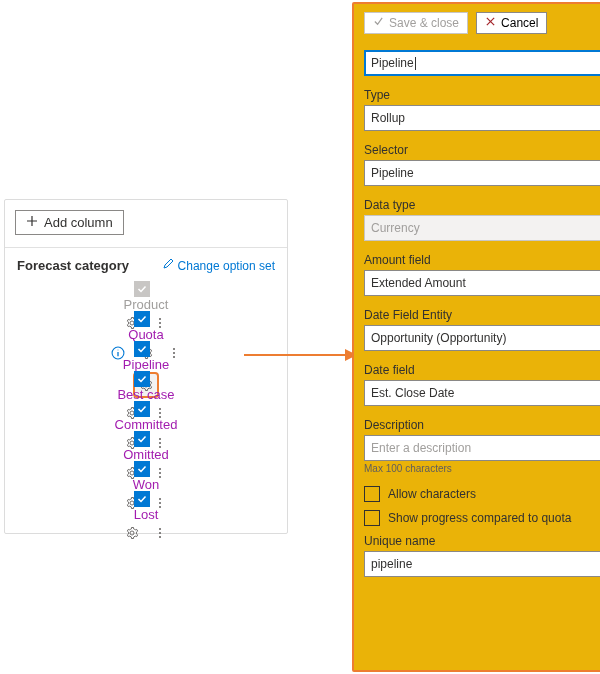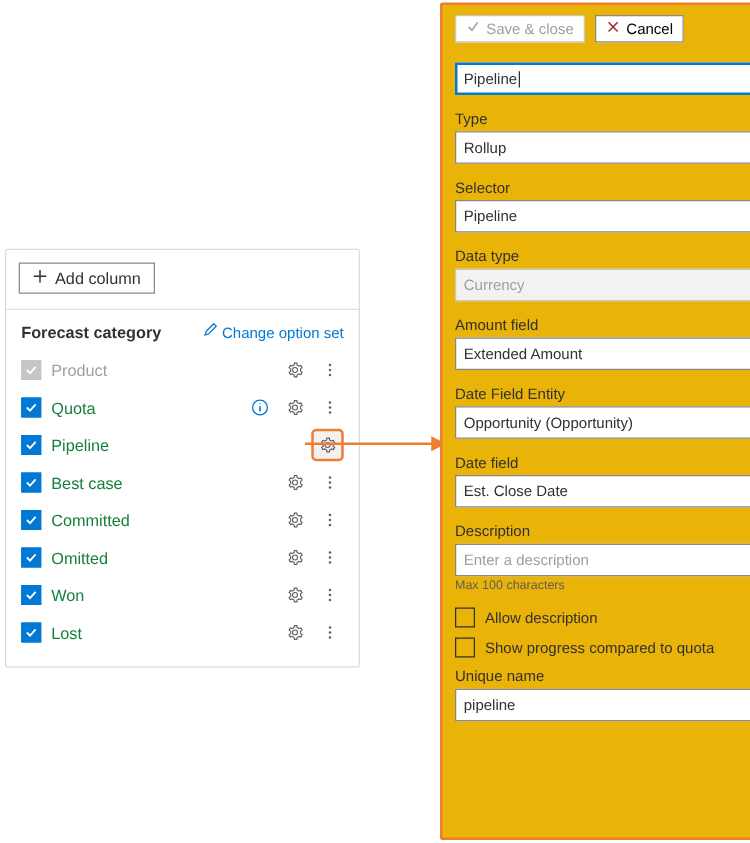--- a/index.html
+++ b/index.html
@@ -38,32 +38,33 @@
   .link-action {
     color: #0078d4; font-size: 12px;
     display: inline-flex; align-items: flex-end; gap: 4px;
     cursor: pointer;
   }
   .link-action svg { width: 12px; height: 12px; }
   .items { padding: 2px 12px 12px 12px; }
   .item-row {
     display: flex; align-items: center;
     height: 30px;
+    flex-direction: column;
   }
   .checkbox {
     width: 16px; height: 16px;
     border: 1px solid #8a8886;
     display: inline-flex; align-items: center; justify-content: center;
     margin-right: 8px;
     flex-shrink: 0;
   }
   .checkbox.checked { background: #0078d4; border-color: #0078d4; }
   .checkbox.locked { background: #c8c6c4; border-color: #c8c6c4; }
   .checkbox svg { width: 10px; height: 10px; }
-  .item-label { flex: 1; font-size: 13px; color: #15803d; }
+  .item-label { flex: 1; font-size: 13px; color: #a21caf; }
   .row-icons { display: flex; align-items: center; gap: 6px; }
   .icon-btn {
     width: 22px; height: 22px;
     display: inline-flex; align-items: center; justify-content: center;
     color: #605e5c;
     cursor: pointer;
     border-radius: 2px;
   }
   .icon-btn svg { width: 14px; height: 14px; }
   .icon-btn.highlighted {
@@ -480,21 +481,21 @@
       <span class="field-label">Description</span>
     </div>
     <div class="text-input">
       <span class="placeholder">Enter a description</span>
     </div>
     <div class="hint">Max 100 characters</div>
   </div>
 
   <div class="checkbox-option">
     <div class="cb"></div>
-    <span>Allow description</span>
+    <span>Allow characters</span>
   </div>
   <div class="checkbox-option">
     <div class="cb"></div>
     <span>Show progress compared to quota</span>
   </div>
 
   <div class="field">
     <div class="field-label-row">
       <span class="field-label">Unique name</span>
     </div>

